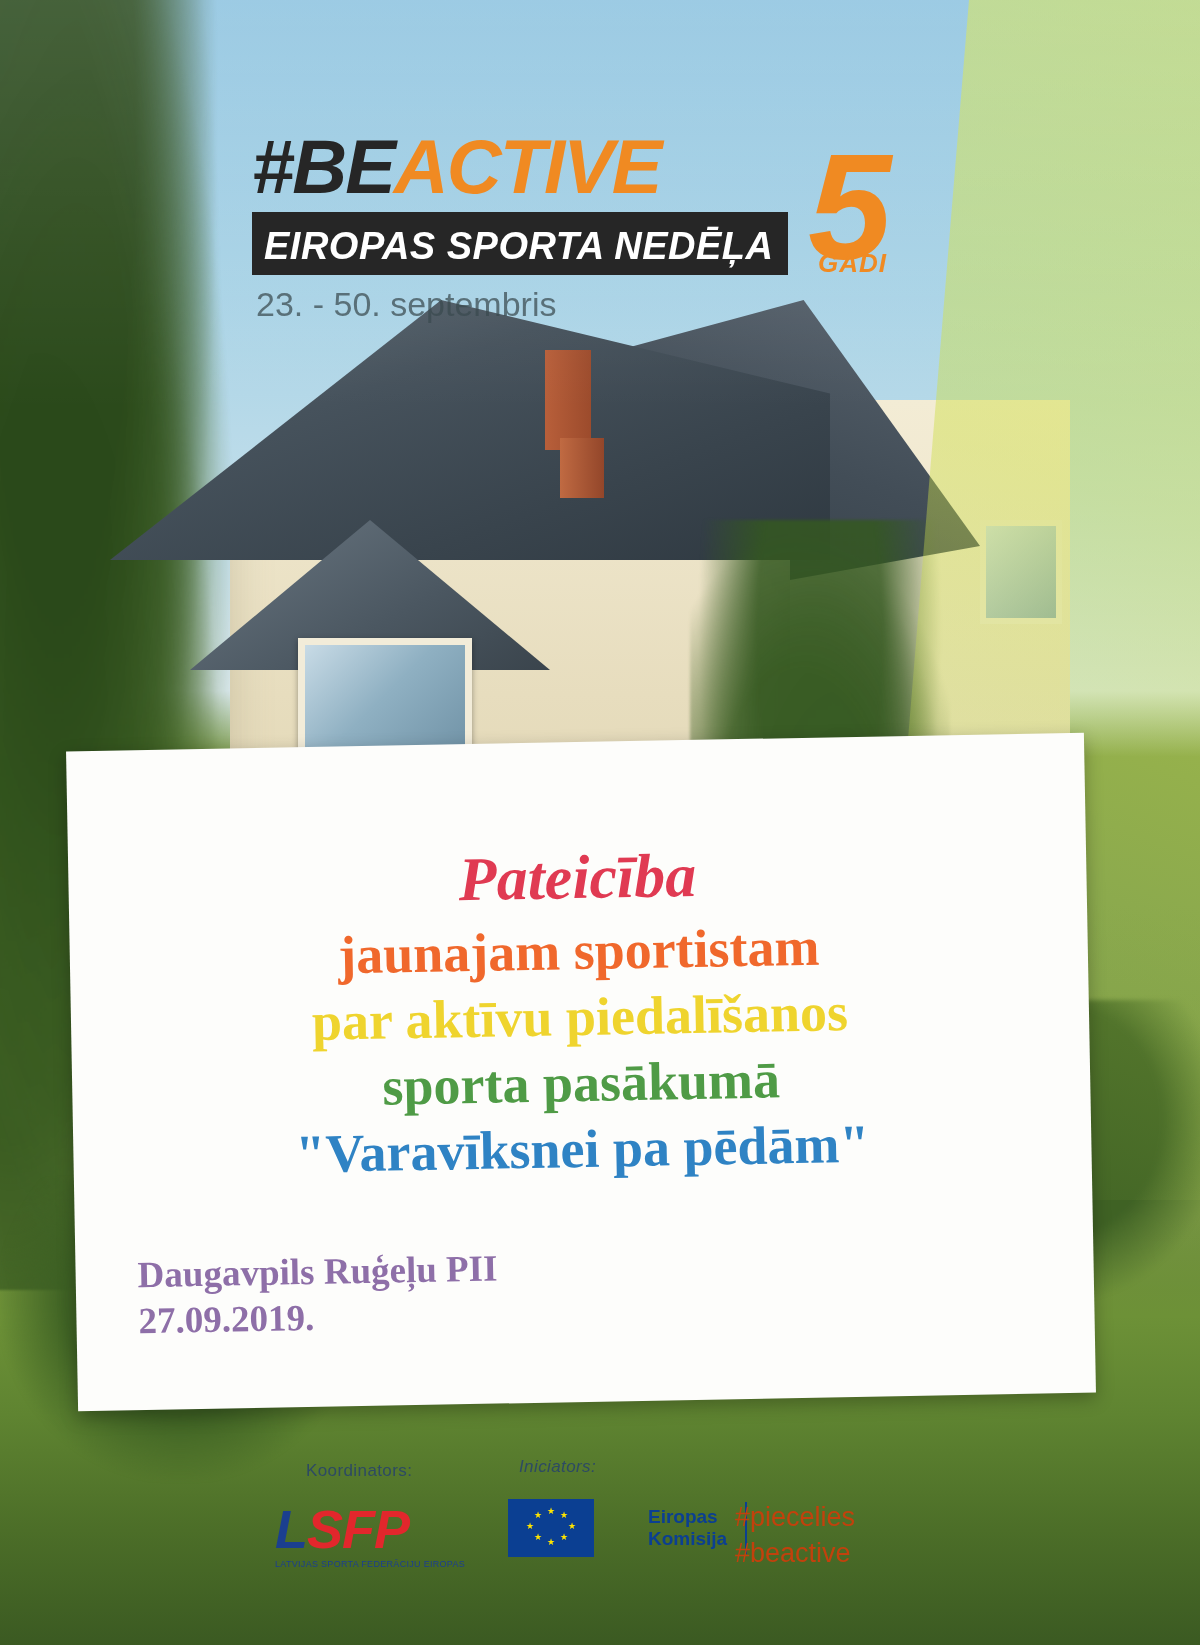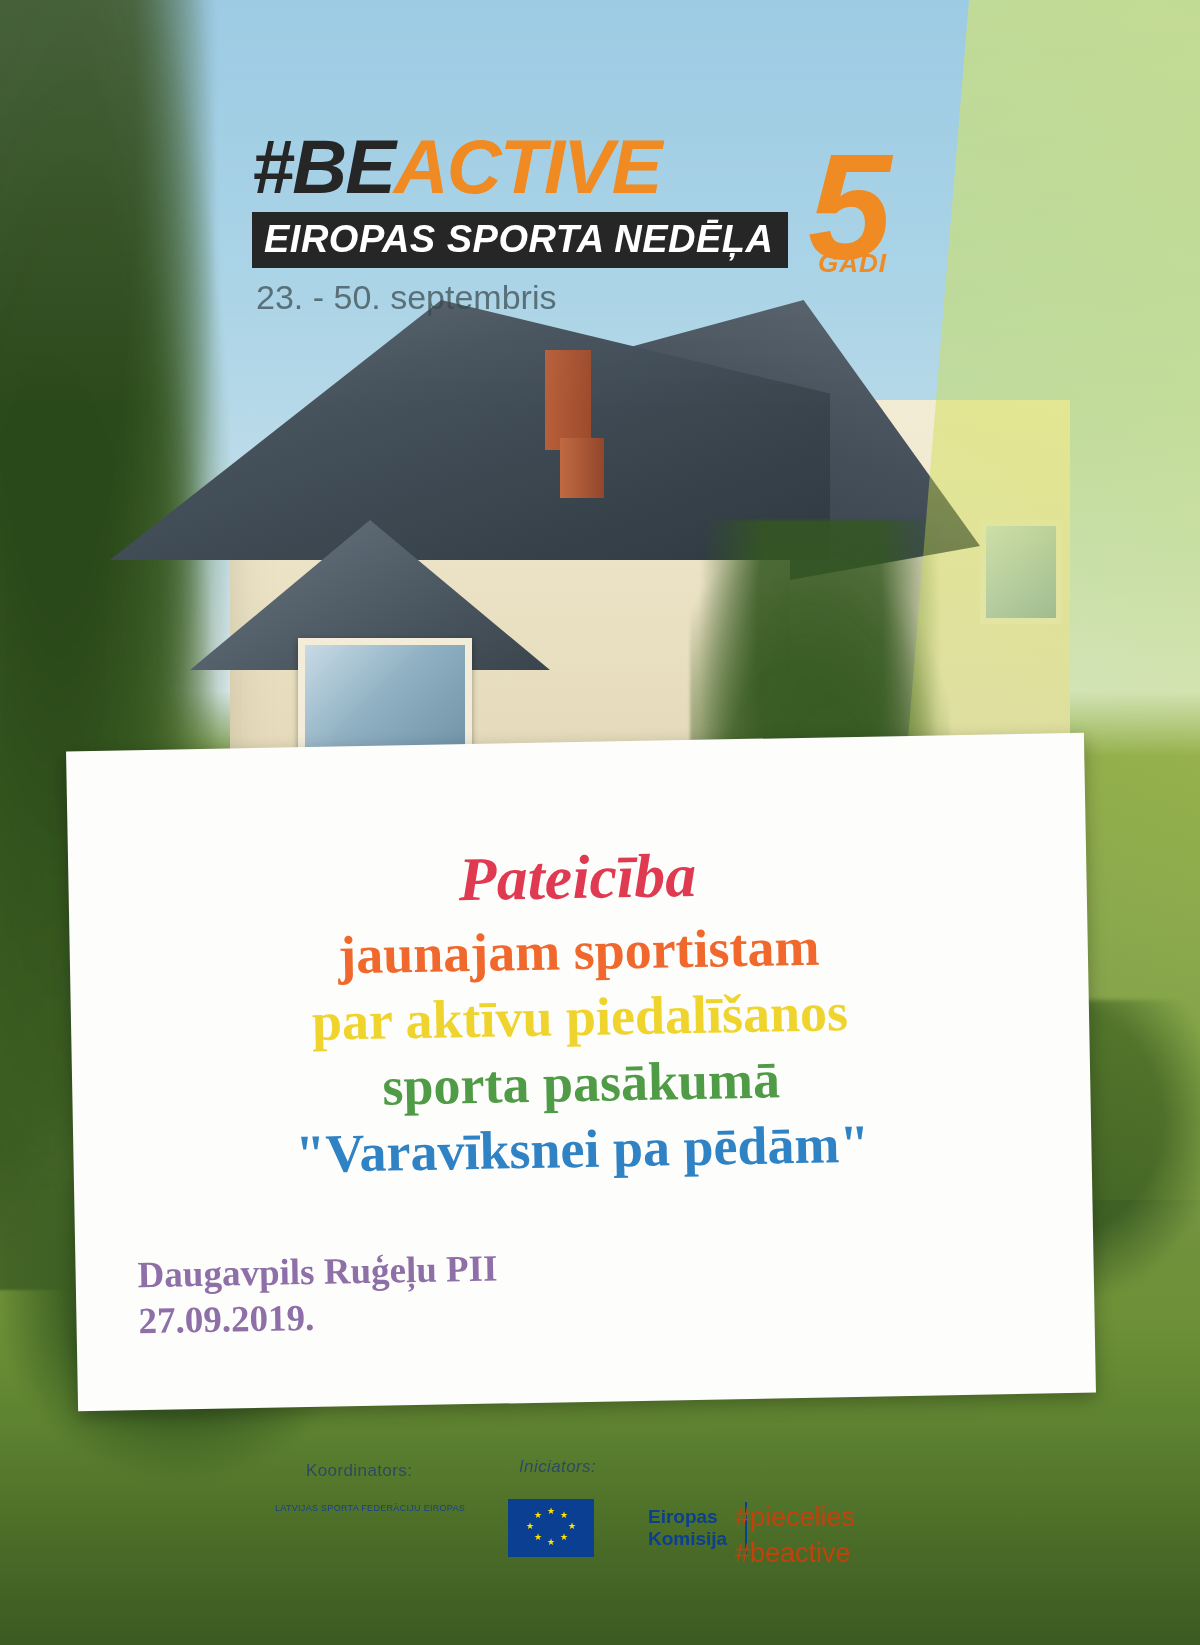--- a/index.html
+++ b/index.html
@@ -175,21 +175,21 @@
   }
   .logo-bar {
     display: inline-block;
     margin-top: 6px;
     background: #262626;
     color: #ffffff;
     font-weight: bold;
     font-style: italic;
     font-size: 38px;
     line-height: 46px;
-    padding: 4px 14px 6px 12px;
+    padding: 11px 14px 6px 12px;
     letter-spacing: 0.5px;
     white-space: nowrap;
   }
   .logo-dates {
     margin-top: 10px;
     margin-left: 4px;
     font-size: 34px;
     font-style: normal;
     color: #3a4a4f;
     opacity: 0.72;
@@ -364,20 +364,21 @@
         <div>27.09.2019.</div>
       </div>
     </div>
   </div>
 
   <div class="footer">
     <div class="foot-label lbl-koord">Koordinators:</div>
     <div class="foot-label lbl-inic">Iniciators:</div>
 
     <div class="lsfp">
+      <div class="lsfp-word"><span>L</span><span class="sfp">SFP</span></div>
       <div class="lsfp-sub">LATVIJAS SPORTA FEDERĀCIJU EIROPAS</div>
     </div>
 
     <div class="eu">
       <div class="eu-flag">
         <span class="eu-star" style="left:39px; top:8px;">★</span>
         <span class="eu-star" style="left:52px; top:12px;">★</span>
         <span class="eu-star" style="left:60px; top:23px;">★</span>
         <span class="eu-star" style="left:52px; top:34px;">★</span>
         <span class="eu-star" style="left:39px; top:39px;">★</span>

